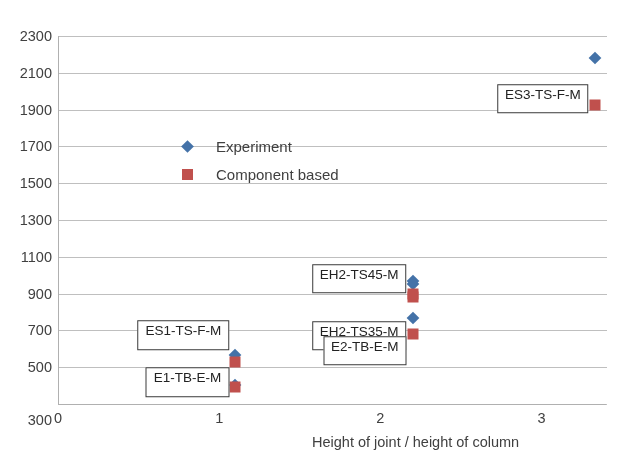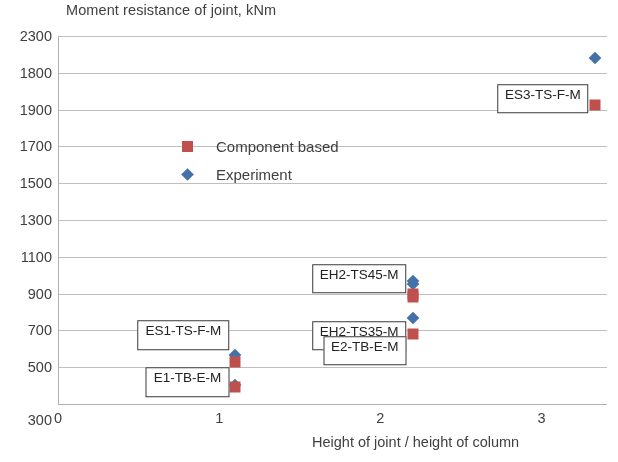--- a/index.html
+++ b/index.html
@@ -119,21 +119,20 @@
     line-height:1.15;
     transform:translate(-100%,-50%);
     box-sizing:border-box;
   }
 </style>
 </head>
 <body>
 
 <div id="chart">
 
-  <div class="chart-title">Moment resistance of joint, kNm</div>
 
   <div class="plot-area" id="plot-area">
       <div class="gridline" style="top: 368px;"></div>
       <div class="gridline" style="top: 331.2px;"></div>
       <div class="gridline" style="top: 294.4px;"></div>
       <div class="gridline" style="top: 257.6px;"></div>
       <div class="gridline" style="top: 220.8px;"></div>
       <div class="gridline" style="top: 184px;"></div>
       <div class="gridline" style="top: 147.2px;"></div>
       <div class="gridline" style="top: 110.4px;"></div>
@@ -146,44 +145,44 @@
   <div class="ytick-wrap" id="ytick-wrap">
       <div class="ytick" style="top: 420px;">300</div>
       <div class="ytick" style="top: 367.2px;">500</div>
       <div class="ytick" style="top: 330.4px;">700</div>
       <div class="ytick" style="top: 293.6px;">900</div>
       <div class="ytick" style="top: 256.8px;">1100</div>
       <div class="ytick" style="top: 220px;">1300</div>
       <div class="ytick" style="top: 183.2px;">1500</div>
       <div class="ytick" style="top: 146.4px;">1700</div>
       <div class="ytick" style="top: 109.6px;">1900</div>
-      <div class="ytick" style="top: 72.8px;">1800</div>
+      <div class="ytick" style="top: 72.8px;">2100</div>
       <div class="ytick" style="top: 36px;">2300</div>
     </div>
   <div id="xtick-wrap">
       <div class="xtick" style="left: 58px;">0</div>
       <div class="xtick" style="left: 219.176px;">1</div>
       <div class="xtick" style="left: 380.353px;">2</div>
       <div class="xtick" style="left: 541.529px;">3</div>
     </div>
 
   <div class="xlabel">Height of joint / height of column</div>
 
   <div class="legend">
     <div class="legend-row">
       <span class="legend-swatch-box">
+          <span class="lg-diamond"></span>
+        </span>
+      <span class="legend-label">Experiment</span>
+    </div>
+    <div class="legend-row">
+      <span class="legend-swatch-box">
           <span class="lg-square"></span>
         </span>
       <span class="legend-label">Component based</span>
-    </div>
-    <div class="legend-row">
-      <span class="legend-swatch-box">
-          <span class="lg-diamond"></span>
-        </span>
-      <span class="legend-label">Experiment</span>
     </div>
   </div>
 
   <div id="markers-layer">
       <div class="marker m-diamond" style="left: 235.294px; top: 384.68px; background: rgb(68, 114, 168);"></div>
       <div class="marker m-diamond" style="left: 235.294px; top: 354.872px; background: rgb(68, 114, 168);"></div>
       <div class="marker m-diamond" style="left: 412.588px; top: 317.52px; background: rgb(68, 114, 168);"></div>
       <div class="marker m-diamond" style="left: 412.588px; top: 284.4px; background: rgb(68, 114, 168);"></div>
       <div class="marker m-diamond" style="left: 412.588px; top: 281.272px; background: rgb(68, 114, 168);"></div>
       <div class="marker m-diamond" style="left: 594.718px; top: 58.08px; background: rgb(68, 114, 168);"></div>

